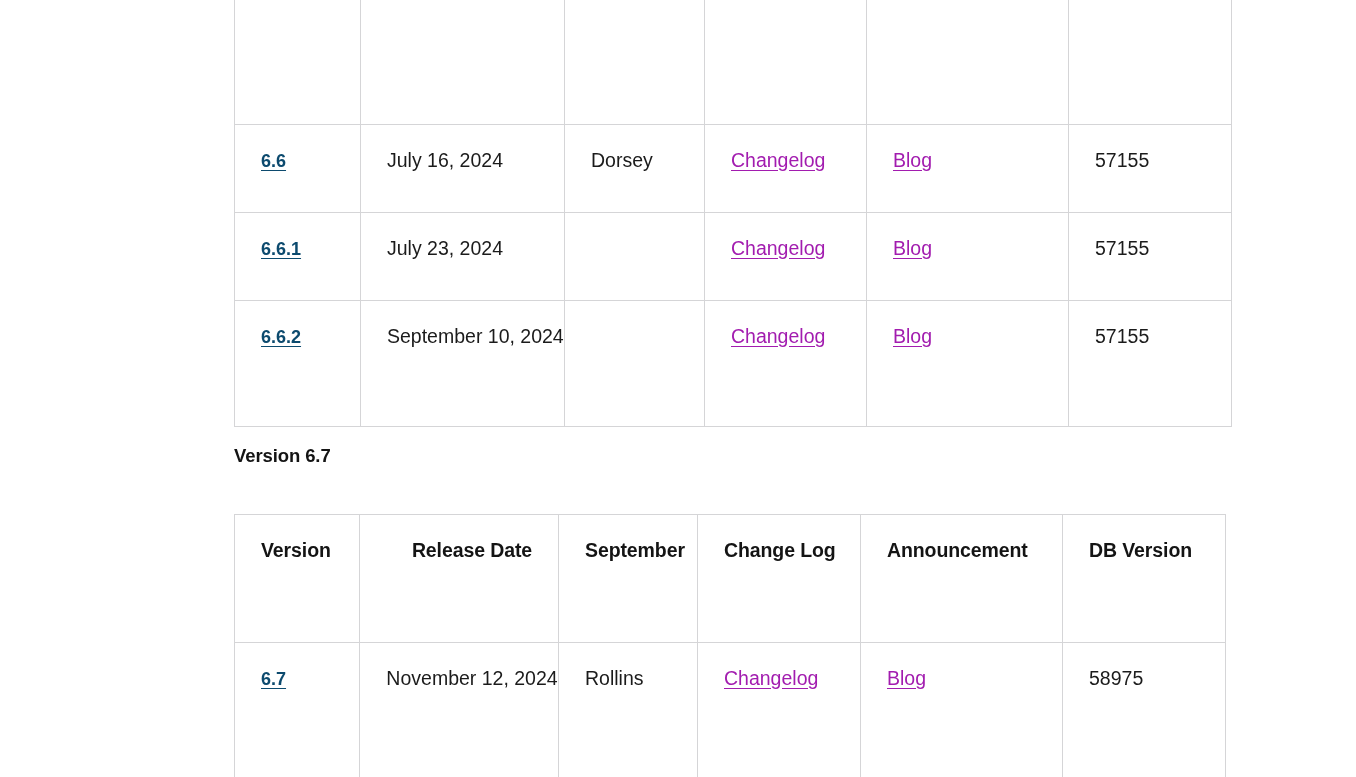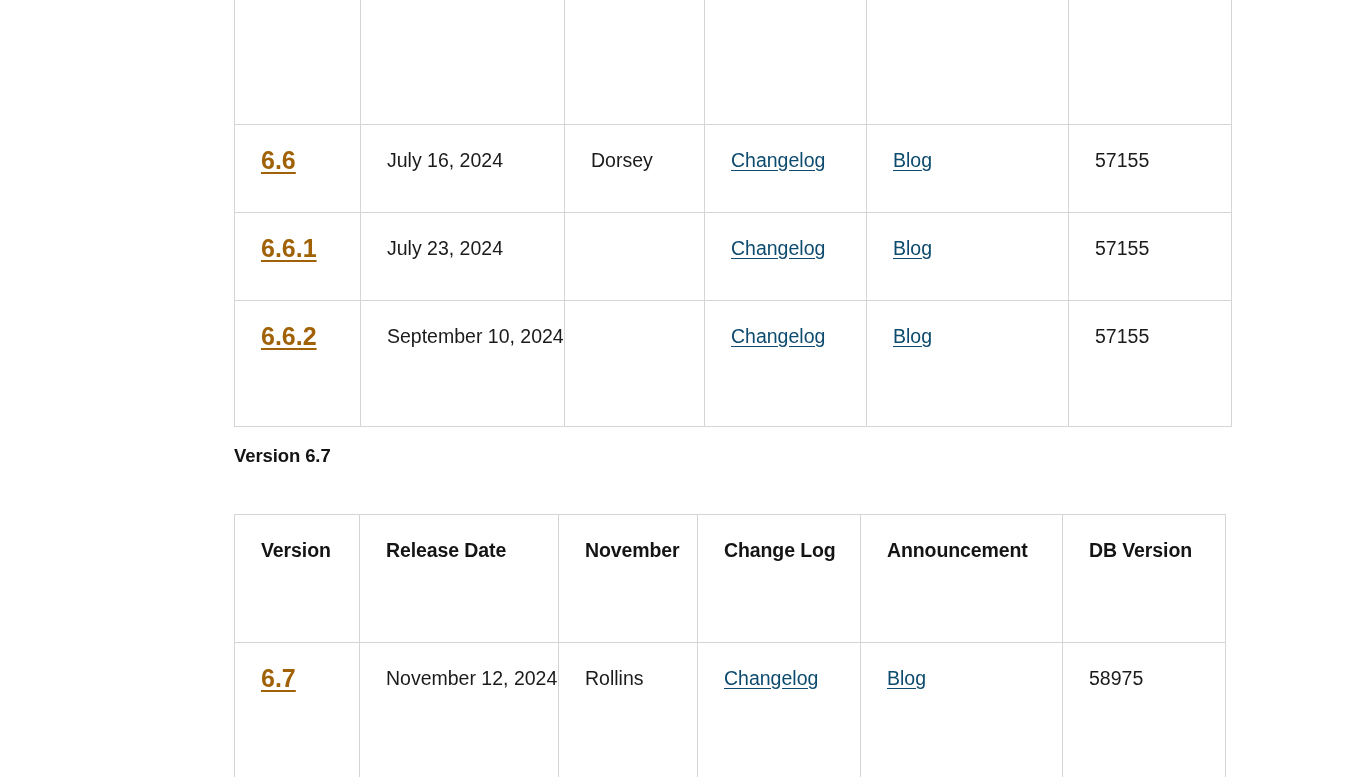--- a/index.html
+++ b/index.html
@@ -70,38 +70,38 @@
   
   #table-1 .c0 { width: 126px; }
   #table-1 .c1 { width: 204px; }
   #table-1 .c2 { width: 140px; }
   #table-1 .c3 { width: 162px; }
   #table-1 .c4 { width: 202px; }
   #table-1 .c5 { width: 163px; }
 
   
   #table-2 .c0 { width: 125px; }
-  #table-2 .c1 { width: 199px; }
+  #table-2 .c1 { width: 199px; text-align: center; }
   #table-2 .c2 { width: 139px; }
   #table-2 .c3 { width: 163px; }
   #table-2 .c4 { width: 202px; }
   #table-2 .c5 { width: 163px; }
 
   
   a {
     text-decoration: underline;
     text-underline-offset: 3px;
   }
   .version-link {
-    color: #a16207;
+    color: #0c4a6e;
     font-weight: 700;
-    font-size: 25px;
+    font-size: 18px;
   }
   .doc-link {
-    color: #0c4a6e;
+    color: #a21caf;
     font-weight: 400;
     font-size: 19.5px;
   }
 
   
   .section-heading {
     position: absolute;
     left: 234px;
     top: 442px;
     font-size: 18.5px;
@@ -173,21 +173,21 @@
     </tbody>
   </table>
 
   <div class="section-heading">Version 6.7</div>
 
   <table id="table-2" class="rel-table">
     <thead>
       <tr>
         <th class="c0">Version</th>
         <th class="c1">Release Date</th>
-        <th class="c2">November</th>
+        <th class="c2">September</th>
         <th class="c3">Change Log</th>
         <th class="c4">Announcement</th>
         <th class="c5">DB Version</th>
       </tr>
     </thead>
     <tbody>
       <tr>
         <td class="c0">
           <a href="#" class="version-link">6.7</a>
         </td>

